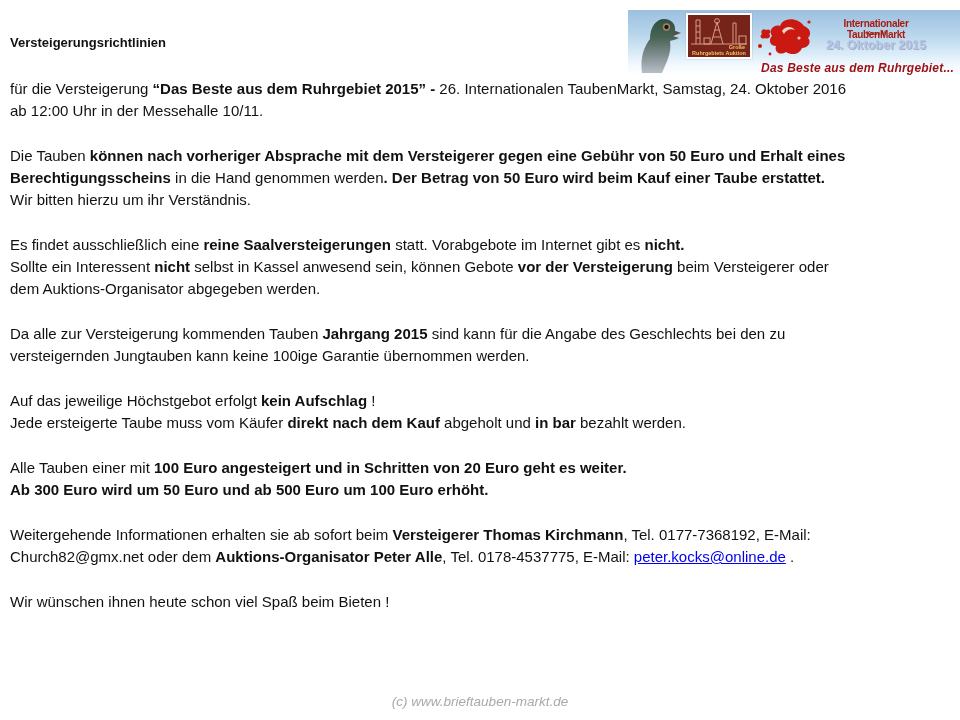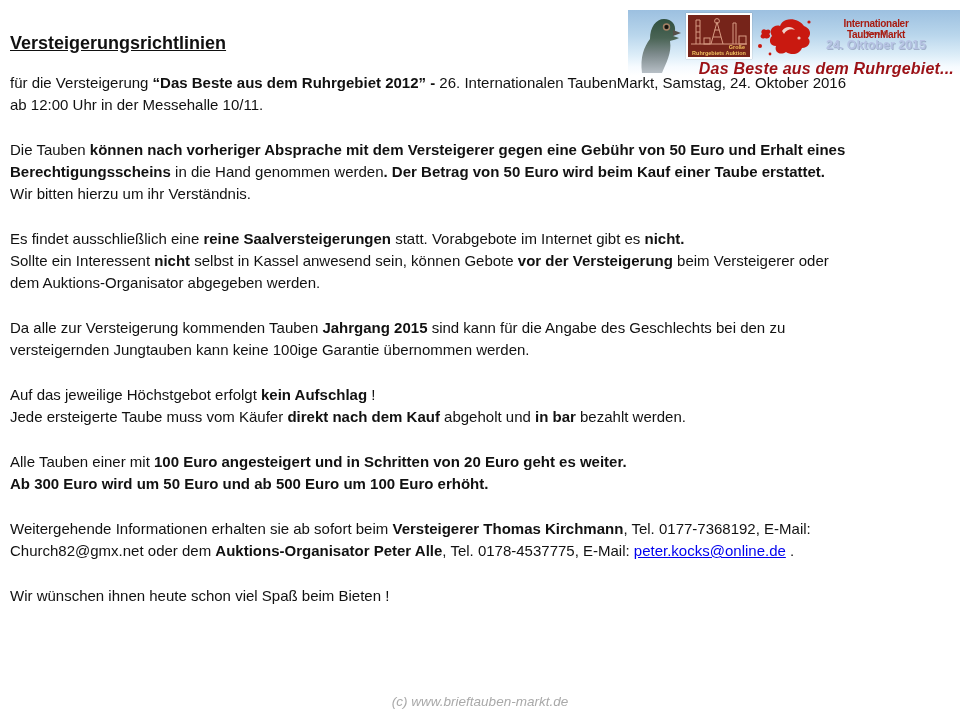--- a/index.html
+++ b/index.html
@@ -7,22 +7,22 @@
     width: 960px; height: 720px;
     background: #ffffff;
     font-family: "Liberation Sans", sans-serif;
     font-size: 15px; line-height: 22px;
     color: #111;
     position: relative;
     overflow: hidden;
   }
   .doc { padding: 32px 12px 0 10px; }
   .title {
-    font-size: 18px; line-height: 22px;
-    font-weight: bold; margin: 0 0 18px 0; text-decoration: underline;
+    font-size: 13px; line-height: 22px;
+    font-weight: bold; margin: 0 0 24px 0;
   }
   p.para { margin: 0 0 23px 0; }
   .b { font-weight: bold; }
   .link { color: #0000ee; cursor: pointer; }
   .footer {
     position: absolute; left: 0; right: 0; top: 694px;
     text-align: center;
     color: #a9a9a9; font-size: 13.5px; line-height: 16px; font-style: italic;
   }
   
@@ -56,21 +56,21 @@
     font-weight: bold; color: #a81b10;
   }
   .logo-date {
     position: absolute; left: 188px; top: 28px; width: 120px;
     text-align: center; font-size: 12.5px; line-height: 14px;
     font-weight: bold; color: #b7c3e4;
     text-shadow: 1px 1px 0 rgba(90,100,140,0.4);
   }
   .logo-tagline {
     position: absolute; right: 6px; bottom: 1px;
-    font-size: 16px; line-height: 13px;
+    font-size: 12px; line-height: 13px;
     font-weight: bold; font-style: italic; color: #9b1116;
     letter-spacing: 0.2px;
   }
 </style>
 </head>
 <body>
 
 <div class="logo">
   <svg class="pigeon" viewBox="0 0 46 60" xmlns="http://www.w3.org/2000/svg">
     <defs>
@@ -117,21 +117,21 @@
 
   <div class="logo-title">Internationaler TaubenMarkt</div>
   <div class="logo-kassel">Kassel</div>
   <div class="logo-date">24. Oktober 2015</div>
   <div class="logo-tagline">Das Beste aus dem Ruhrgebiet...</div>
 </div>
 
 <div class="doc">
   <div class="title">Versteigerungsrichtlinien</div>
   <div>
-      <p class="para"><span>für die Versteigerung </span><span class="b">“Das Beste aus dem Ruhrgebiet 2012” - </span><span>26. Internationalen TaubenMarkt, Samstag, 24. Oktober 2016</span><br><span>ab 12:00 Uhr in der Messehalle 10/11.</span></p>
+      <p class="para"><span>für die Versteigerung </span><span class="b">“Das Beste aus dem Ruhrgebiet 2015” - </span><span>26. Internationalen TaubenMarkt, Samstag, 24. Oktober 2016</span><br><span>ab 12:00 Uhr in der Messehalle 10/11.</span></p>
       <p class="para"><span>Die Tauben </span><span class="b">können nach vorheriger Absprache mit dem Versteigerer gegen eine Gebühr von 50 Euro und Erhalt eines</span><br><span class="b">Berechtigungsscheins</span><span> in die Hand genommen werden</span><span class="b">. Der Betrag von 50 Euro wird beim Kauf einer Taube erstattet.</span><br><span>Wir bitten hierzu um ihr Verständnis.</span></p>
       <p class="para"><span>Es findet ausschließlich  eine </span><span class="b">reine Saalversteigerungen</span><span> statt. Vorabgebote im Internet gibt es </span><span class="b">nicht.</span><br><span>Sollte ein Interessent </span><span class="b">nicht</span><span> selbst in Kassel anwesend sein, können Gebote </span><span class="b">vor der Versteigerung</span><span> beim Versteigerer oder</span><br><span>dem Auktions-Organisator abgegeben werden.</span></p>
       <p class="para"><span>Da alle zur Versteigerung kommenden Tauben </span><span class="b">Jahrgang 2015</span><span> sind kann für die Angabe des Geschlechts bei den zu</span><br><span>versteigernden Jungtauben kann keine 100ige Garantie übernommen werden.</span></p>
       <p class="para"><span>Auf das jeweilige Höchstgebot erfolgt </span><span class="b">kein Aufschlag</span><span> !</span><br><span>Jede ersteigerte Taube muss vom Käufer </span><span class="b">direkt nach dem Kauf</span><span> abgeholt und </span><span class="b">in bar</span><span> bezahlt werden.</span></p>
       <p class="para"><span>Alle Tauben einer mit </span><span class="b">100 Euro angesteigert und in Schritten von 20 Euro geht es weiter.</span><br><span class="b">Ab 300 Euro wird um 50 Euro und ab 500 Euro um 100 Euro erhöht.</span></p>
       <p class="para"><span>Weitergehende Informationen erhalten sie  ab sofort beim </span><span class="b">Versteigerer Thomas Kirchmann</span><span>, Tel. 0177-7368192, E-Mail:</span><br><span>Church82@gmx.net oder dem </span><span class="b">Auktions-Organisator Peter Alle</span><span>, Tel. 0178-4537775, E-Mail: </span><a href="#" class="link">peter.kocks@online.de</a><span> .</span></p>
       <p class="para"><span>Wir wünschen ihnen heute schon viel Spaß beim Bieten !</span></p>
     </div>
 </div>
 

